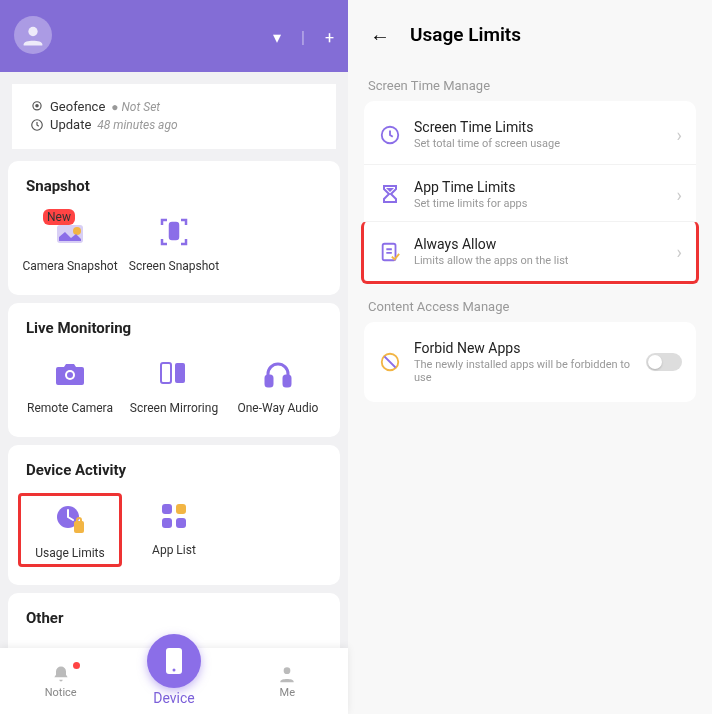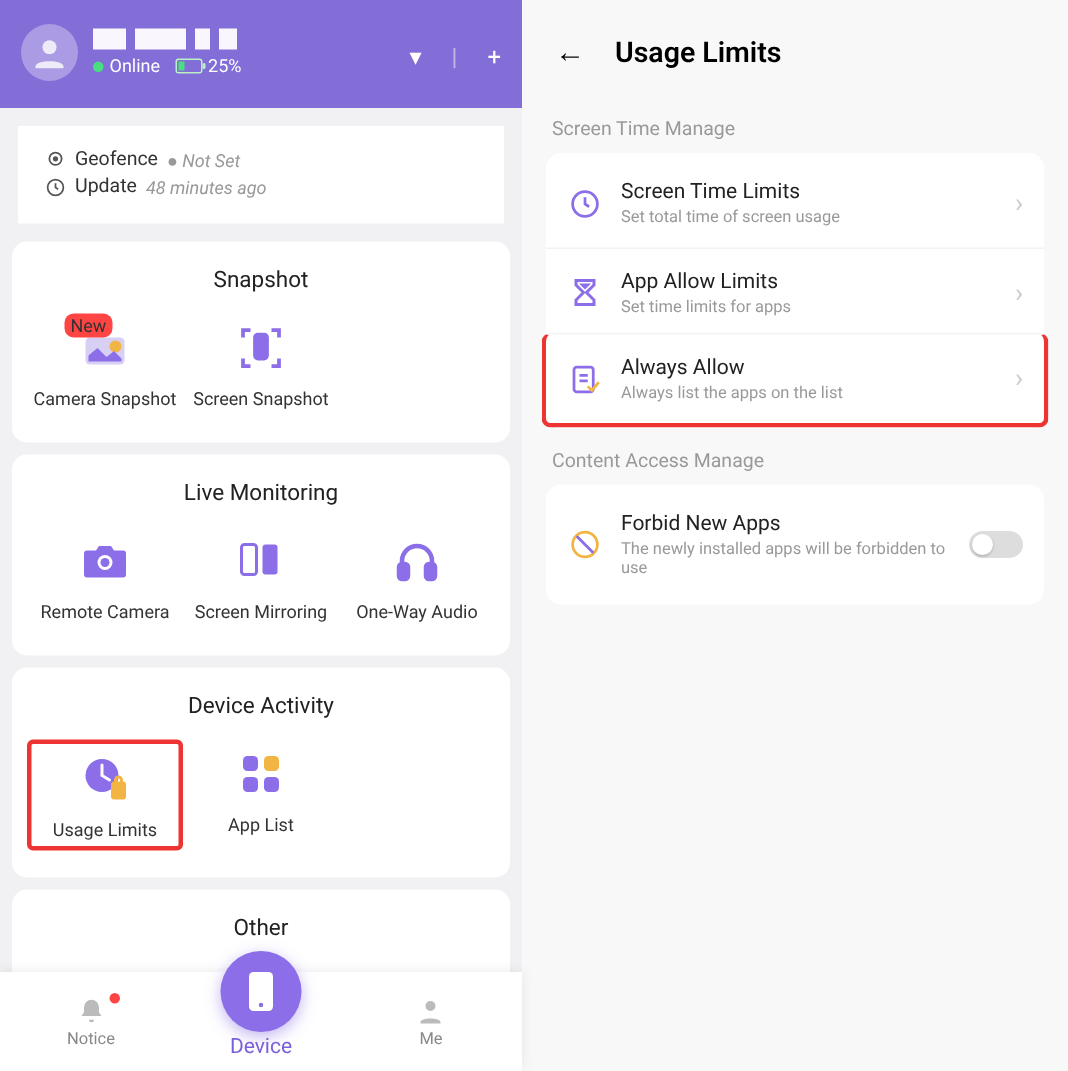--- a/index.html
+++ b/index.html
@@ -21,21 +21,21 @@
 .battery{display:inline-flex;align-items:center;gap:4px;}
 .battery-ic{width:18px;height:10px;border:1.3px solid #b9f0c7;border-radius:2px;position:relative;}
 .battery-ic::after{content:'';position:absolute;right:-3px;top:2px;width:2px;height:4px;background:#b9f0c7;border-radius:1px;}
 .battery-fill{position:absolute;left:1px;top:1px;bottom:1px;width:25%;background:#4ade80;}
 .header-actions{position:absolute;right:14px;top:28px;display:flex;gap:20px;color:#fff;font-size:16px;}
 .scroll-area { flex: 1; overflow-y: auto; padding-bottom: 70px; }
 .info-row { background:#fff; padding: 12px 18px 14px; font-size:13px; color:#333; margin:12px;}
 .info-row .line{display:flex;align-items:center;gap:6px;margin:3px 0;}
 .info-row .muted{color:#999;font-size:12px;font-style:italic;}
 .card { background:#fff; margin:8px 8px 0; border-radius:10px; padding:14px 10px 18px; }
-.card h3 { font-size:15px; font-weight:400; color:#222; margin:2px 8px 14px;text-align:center; }
+.card h3 { font-size:15px; font-weight:700; color:#222; margin:2px 8px 14px; }
 .grid { display:flex; flex-wrap:wrap;}
 .tile { width:33.33%; display:flex; flex-direction:column; align-items:center; gap:8px; padding:4px 0;}
 .tile span{font-size:12px;color:#333;text-align:center;}
 .ic{width:38px;height:38px;display:flex;align-items:center;justify-content:center;position:relative;}
 .redbox{border:3px solid #e33;border-radius:4px;}
 .nav{position:absolute;bottom:0;left:0;right:0;height:66px;background:#fff;display:flex;align-items:center;justify-content:space-around;box-shadow:0 -1px 8px rgba(0,0,0,.08);}
 .nav-item{display:flex;flex-direction:column;align-items:center;gap:2px;font-size:11px;color:#888;width:70px;}
 .nav-center{width:54px;height:54px;border-radius:50%;background:#8b6ee8;display:flex;align-items:center;justify-content:center;margin-top:-22px;box-shadow:0 3px 10px rgba(139,110,232,.5);}
 
 
@@ -61,37 +61,20 @@
 
 <div class="left-panel">
   <div class="header">
     <div class="header-top">
       <div class="avatar">
         <svg viewBox="0 0 24 24" fill="#fff">
             <circle cx="12" cy="9" r="4"></circle>
             <path d="M4 20c0-4 16-4 16 0v1H4z"></path>
           </svg>
       </div>
-      <div>
-        <div class="header-name">
-          <span class="blk b1"></span>
-            <span class="blk b2"></span>
-            <span class="blk b3"></span>
-            <span class="blk b4"></span>
-        </div>
-        <div class="header-meta">
-          <span><span class="online-dot"></span><span>Online</span></span>
-          <span class="battery">
-            <span class="battery-ic">
-                <span class="battery-fill"></span>
-              </span>
-            <span>25%</span>
-          </span>
-        </div>
-      </div>
     </div>
     <div class="header-actions">
       <span>▾</span>
       <span style="opacity:.5">|</span>
       <span>+</span>
     </div>
   </div>
 
   <div class="scroll-area">
     <div class="info-row">
@@ -278,36 +261,36 @@
       <span class="chev">›</span>
     </div>
     <div class="r-item">
       <div class="r-ic">
           <svg width="20" height="22" viewBox="0 0 20 22" fill="#8b6ee8">
             <path d="M4 2h12v3l-5 5 5 5v3H4v-3l5-5-5-5z" fill="none" stroke="#8b6ee8" stroke-width="2"></path>
             <path d="M6 4h8l-4 4z"></path>
           </svg>
         </div>
       <div class="r-text">
-          <div class="t">App Allow Limits</div>
+          <div class="t">App Time Limits</div>
           <div class="s">Set time limits for apps</div>
         </div>
       <span class="chev">›</span>
     </div>
     <div class="r-item redbox-r">
       <div class="r-ic">
           <svg width="22" height="22" viewBox="0 0 24 24" fill="none" stroke="#8b6ee8" stroke-width="2">
             <rect x="4" y="3" width="14" height="18" rx="2"></rect>
             <path d="M8 9h6M8 13h6"></path>
             <path d="M14 17l3 3 5-6" stroke="#f2b544"></path>
           </svg>
         </div>
       <div class="r-text">
           <div class="t">Always Allow</div>
-          <div class="s">Always list the apps on the list</div>
+          <div class="s">Limits allow the apps on the list</div>
         </div>
       <span class="chev">›</span>
     </div>
   </div>
 
   <div class="section-label">Content Access Manage</div>
   <div class="r-card">
     <div class="r-item">
       <div class="r-ic">
           <svg width="22" height="22" viewBox="0 0 24 24" fill="none" stroke="#f2b544" stroke-width="2">

